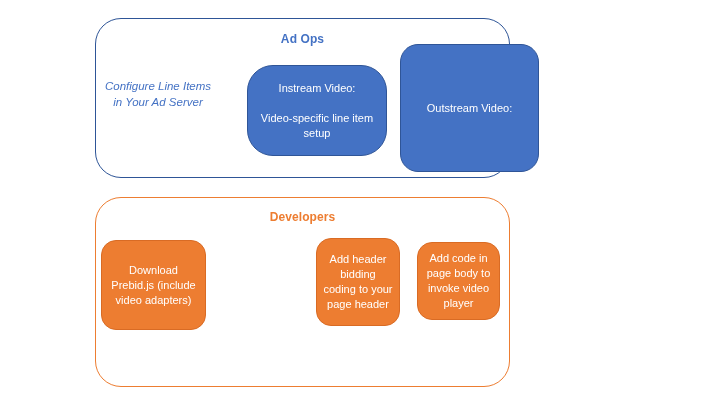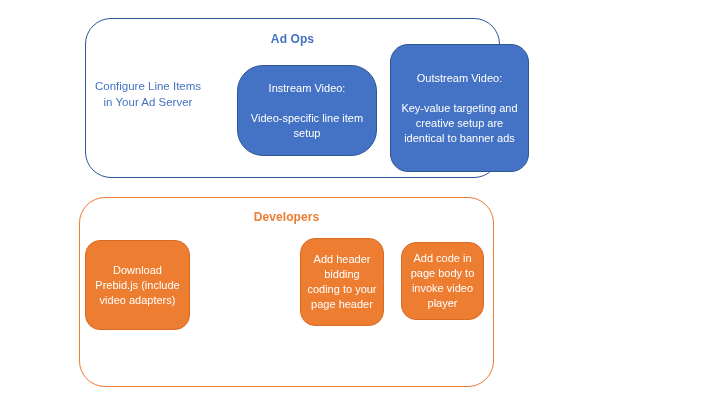--- a/index.html
+++ b/index.html
@@ -17,26 +17,26 @@
     height: 405px;
     background: #ffffff;
   }
   .container {
     position: absolute;
     box-sizing: border-box;
     border-radius: 26px;
     background: #ffffff;
   }
   .container.adops {
-    left: 85px; top: 18px;
+    left: 95px; top: 18px;
     width: 415px; height: 160px;
     border: 1.5px solid #2E5597;
   }
   .container.devs {
-    left: 79px; top: 197px;
+    left: 95px; top: 197px;
     width: 415px; height: 190px;
     border: 1.5px solid #ED7D31;
   }
   .container-title {
     position: absolute;
     left: 0; right: 0;
     text-align: center;
     font-size: 12px;
     font-weight: bold;
     letter-spacing: 0.1px;
@@ -45,20 +45,21 @@
   .devs  .container-title { top: 12px; color: #ED7D31; }
 
   .side-note {
     position: absolute;
     left: 6px; top: 59px;
     width: 112px;
     text-align: center;
     color: #4472C4;
     font-size: 11.5px;
     line-height: 16px;
+    font-style: italic;
   }
 
   .blue-box {
     position: absolute;
     box-sizing: border-box;
     background: #4472C4;
     border: 1px solid #2F5597;
     border-radius: 18px;
     color: #ffffff;
     text-align: center;
@@ -111,21 +112,20 @@
 
     <div class="side-note">Configure Line Items in Your Ad Server</div>
 
     <div class="blue-box instream">
       <div>Instream Video:</div>
       <div>Video-specific line item setup</div>
     </div>
 
     <div class="blue-box outstream">
       <div>Outstream Video:</div>
-      <div>Key-value targeting and creative setup are identical to banner ads</div>
     </div>
   </div>
 
   <div class="container devs">
     <div class="container-title">Developers</div>
 
     <div class="orange-box b1">
       <div>Download Prebid.js (include video adapters)</div>
     </div>
 

